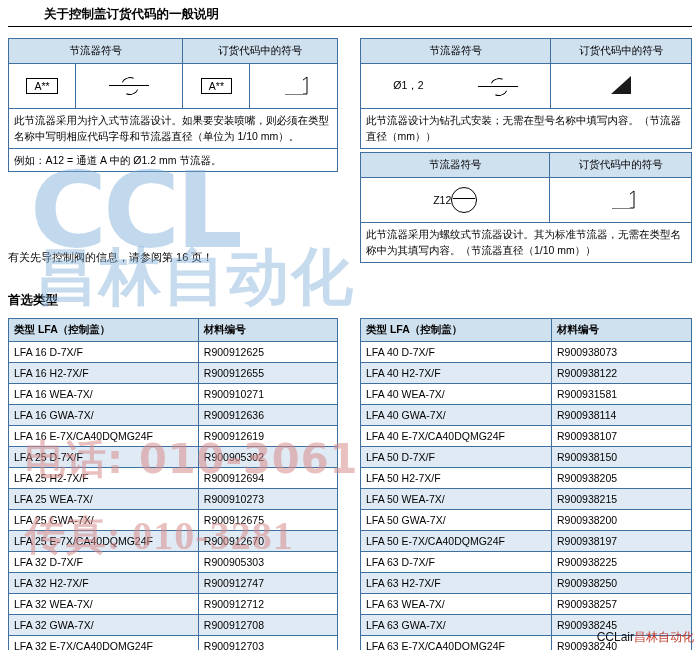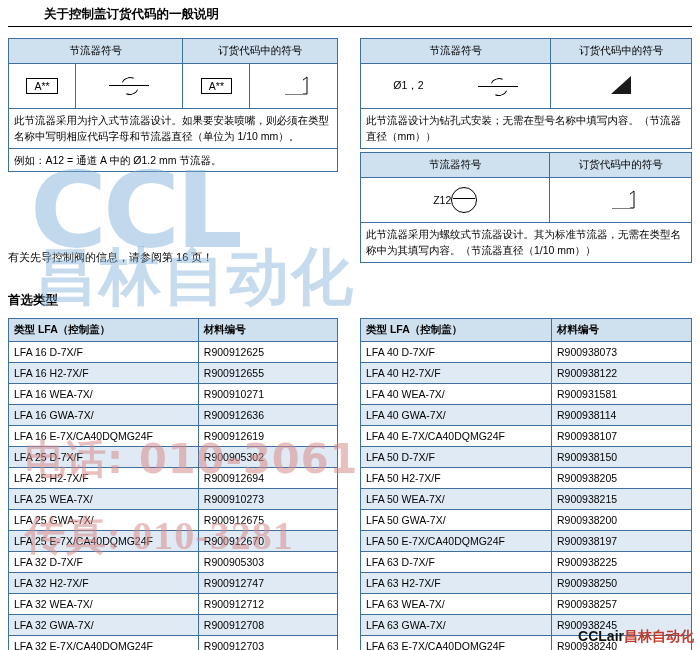--- a/index.html
+++ b/index.html
@@ -226,22 +226,22 @@
     background: rgba(255,255,255,0.0);
   }
   .col-type { width: 165px; }
   .col-mat  { width: 118px; }
 
   
   .brand {
     position: absolute;
     right: 6px;
     bottom: 4px;
-    font-size: 14px;
-    font-weight: bold;
+    font-size: 12px;
+    font-weight: normal;
     color: #111;
     z-index: 6;
     margin-top: 36px;
   }
   .brand .cn {
     color: #c0392b;
   }
 </style>
 </head>
 <body>

